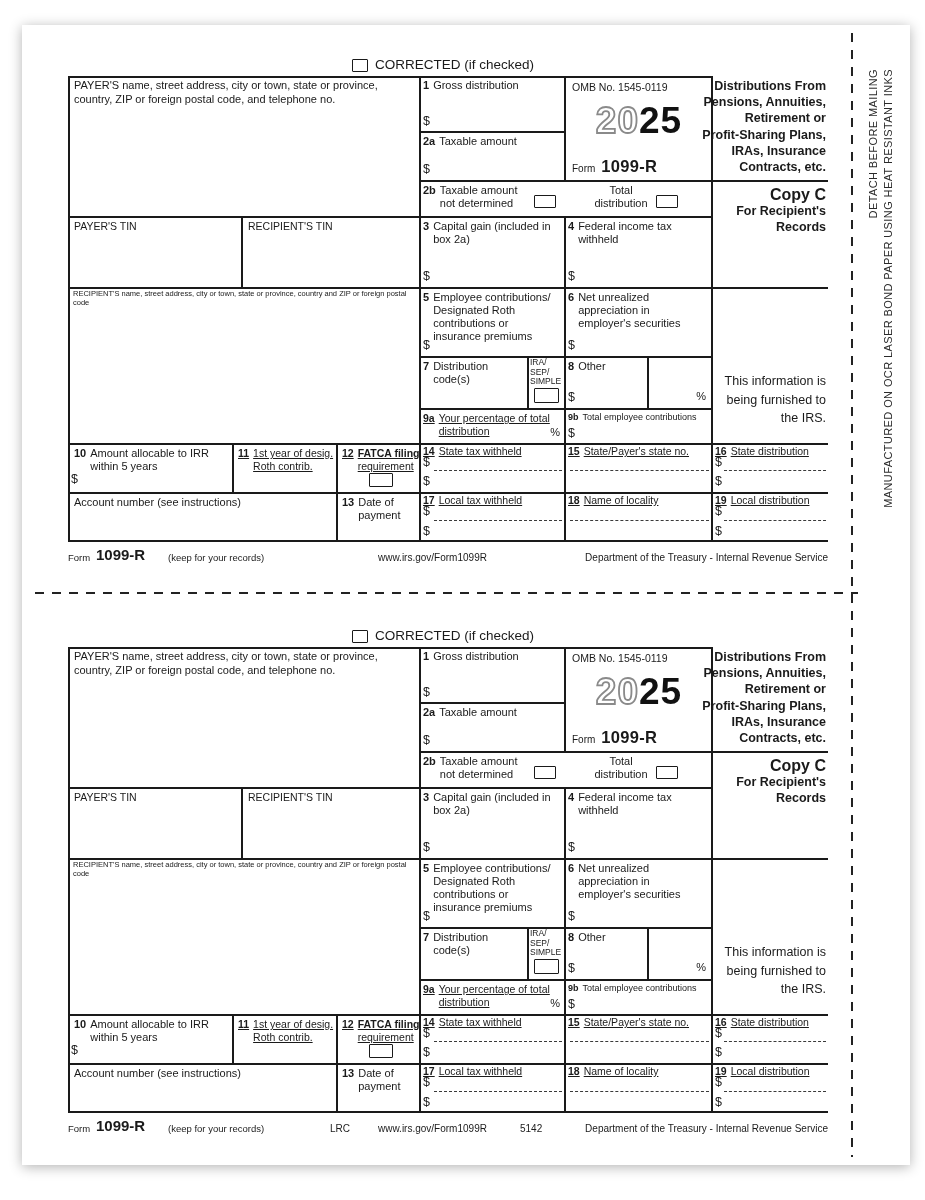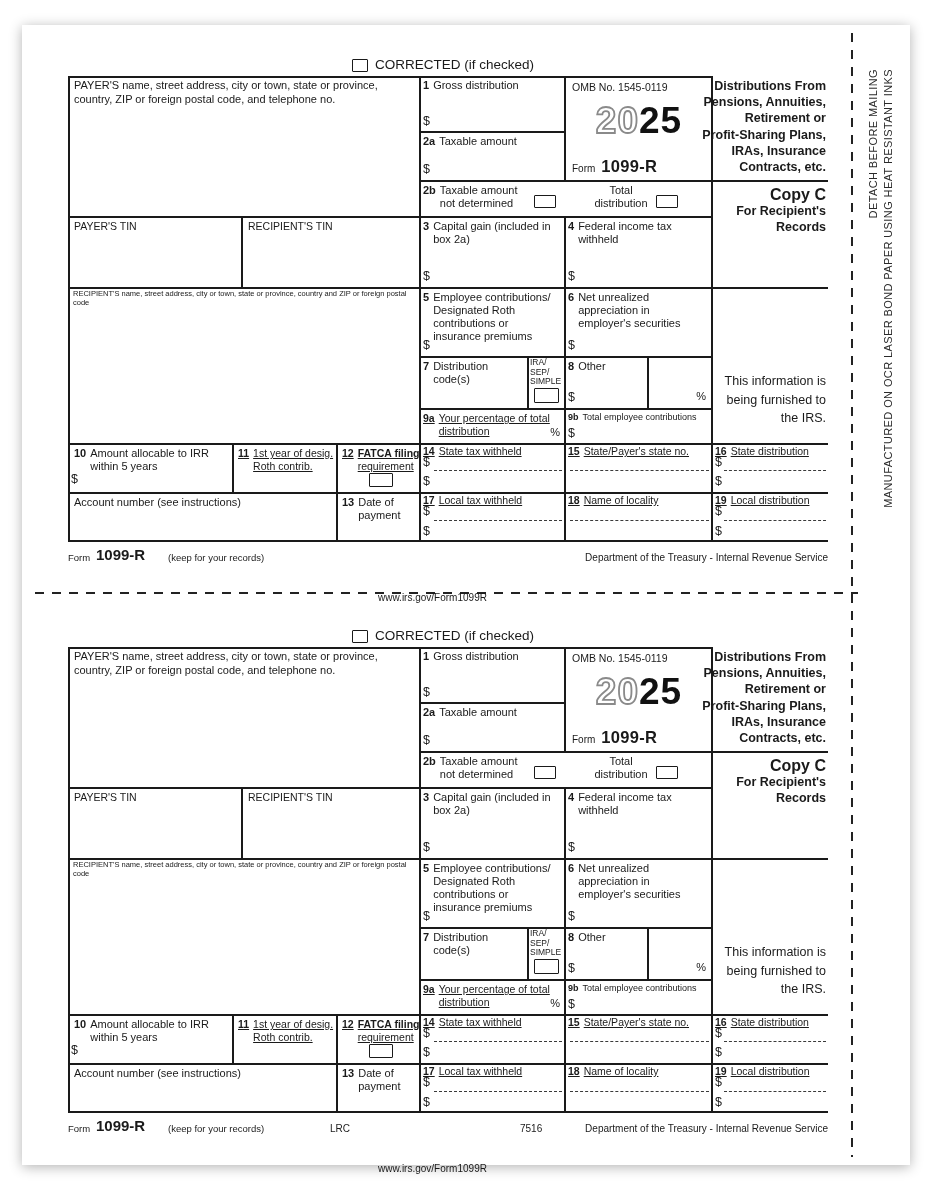--- a/index.html
+++ b/index.html
@@ -60,21 +60,21 @@
            font-size:12.5px; line-height:18.5px; white-space:pre-line; }
   .iralb { position:absolute; left:462px; top:282px; font-size:8.5px; line-height:9.5px; white-space:pre-line; }
   .totlb { position:absolute; left:514px; top:108px; width:78px; text-align:center;
            font-size:11px; line-height:13px; white-space:pre-line; }
 
   .ft { position:absolute; top:486px; left:0; width:760px; height:24px; font-size:10px; }
   .ft .w   { position:absolute; left:0;   top:10px; font-size:9.5px; }
   .ft .n   { position:absolute; left:28px; top:4px; font-size:15px; font-weight:bold; }
   .ft .k   { position:absolute; left:100px; top:10px; font-size:9.5px; }
   .ft .lrc { position:absolute; left:262px; top:10px; }
-  .ft .u   { position:absolute; left:310px; top:10px;margin-top:40px; }
+  .ft .u   { position:absolute; left:310px; top:10px; }
   .ft .pc  { position:absolute; left:452px; top:10px; }
   .ft .d   { position:absolute; right:0;  top:10px; }
 </style>
 </head>
 <body style="color: rgb(26, 26, 26);">
 
 <div class="stage">
   <div class="paper" id="paper">
     <div class="vdash"></div>
     <div class="hdash"></div>
@@ -481,18 +481,18 @@
       <div class="dl" style="left:656px;top:444px;width:102px"></div>
       <div class="ds" style="left:647px;top:448px">$</div>
     </div>
 
     <div class="ft">
       <span class="w">Form</span>
       <span class="n">1099-R</span>
       <span class="k">(keep for your records)</span>
       <span class="lrc">LRC</span>
       <span class="u">www.irs.gov/Form1099R</span>
-      <span class="pc">7516</span>
+      <span class="pc">5142</span>
       <span class="d">Department of the Treasury - Internal Revenue Service</span>
     </div>
   </div>
     </div>
 </div>
 
 </body></html>

